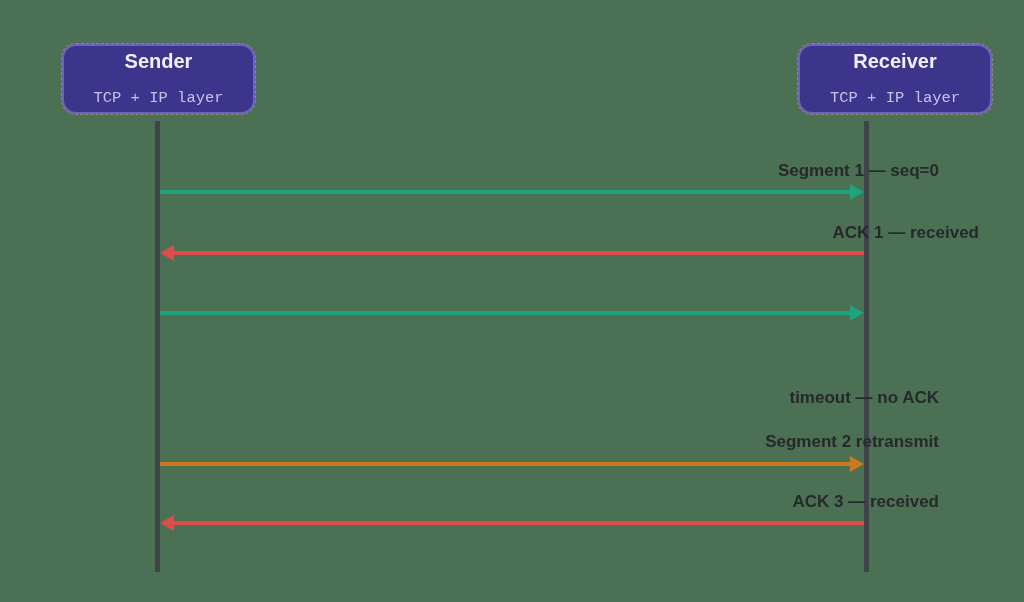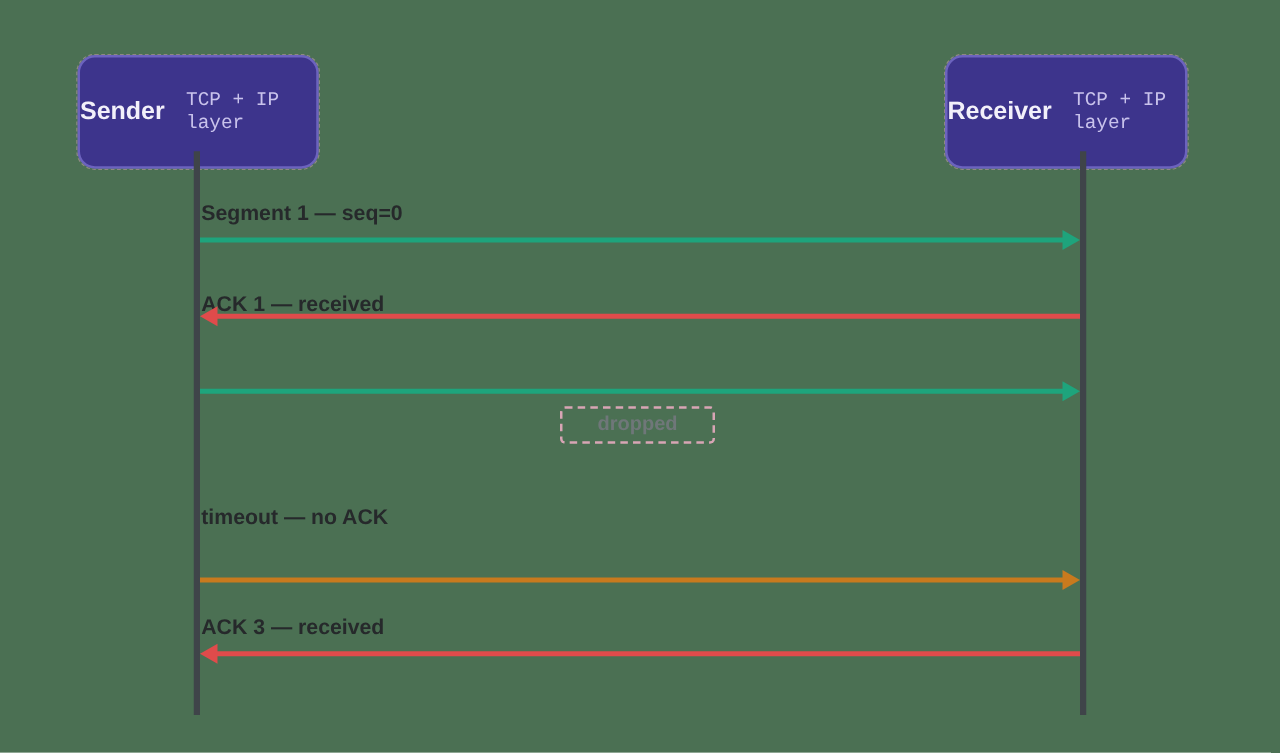--- a/index.html
+++ b/index.html
@@ -4,42 +4,42 @@
 <style>
   html,body{margin:0;padding:0;}
   .canvas{
     position:relative;
     width:1024px;height:602px;
     background:var(--bg,#4B7053);
     overflow:hidden;
     font-family:"Liberation Sans", sans-serif;
   }
   .actor-box{
-    position:absolute;top:44px;height:91px;width:193px;
+    position:absolute;top:44px;height:70px;width:193px;
     background:var(--fill,#3D348C);
     border:2px solid var(--bstroke,#6C63BE);
     outline:1px dashed rgba(224,168,186,.45);
     border-radius:14px;
     box-sizing:border-box;
-    display:flex;align-items:center;justify-content:center;
+    display:flex;flex-direction:column;align-items:center;justify-content:center;
     gap:17px;
   }
   .actor-box.sender{left:62px;}
-  .actor-box.receiver{left:756px;width:194px;}
+  .actor-box.receiver{left:798px;width:194px;}
   .actor-title{color:var(--title,#F2F0FA);font-size:20px;font-weight:600;line-height:1.15;}
   .actor-subtitle{color:var(--sub,#C9C3EC);font-size:15.5px;font-weight:400;line-height:1.15;font-family:Liberation Mono, monospace;}
   .lifeline{
     position:absolute;top:121px;height:451px;width:5px;
     background:var(--line,#3F4449);
   }
   .lifeline.sender-line{left:155px;}
   .lifeline.receiver-line{left:864px;}
   .msg-label{
     position:absolute;left:161px;width:778px;
-    text-align:left;
+    text-align:right;
     color:var(--label,#26292B);
     font-size:17px;font-weight:600;line-height:20px;
   }
   .arrow{position:absolute;left:160px;width:704px;height:16px;}
   .arrow .shaft{position:absolute;top:6px;height:4px;background:var(--c);}
   .arrow.dir-right .shaft{left:0;right:11px;}
   .arrow.dir-left  .shaft{left:11px;right:0;}
   .arrow .head{position:absolute;top:0;width:0;height:0;
     border-top:8px solid transparent;border-bottom:8px solid transparent;}
   .arrow.dir-right .head{right:0;border-left:14px solid var(--c);}
@@ -48,23 +48,23 @@
     position:absolute;left:448px;top:325px;width:124px;height:30px;
     border:2px dashed var(--nb,#D8A5B5);
     border-radius:4px;
     box-sizing:border-box;
     display:flex;align-items:center;justify-content:center;
     color:var(--nt,#6F7779);
     font-size:16px;font-weight:600;
   }
   
   .m0L{top:161px;} .m0A{top:184px;}
-  .m1L{top:234px;} .m1A{top:245px;}
+  .m1L{top:223px;margin-left:40px;} .m1A{top:245px;}
   .m2L{top:282px;} .m2A{top:305px;}
-  .m4L{top:388px;margin-top:16px;}
+  .m4L{top:388px;}
   .m5L{top:432px;} .m5A{top:456px;}
   .m6L{top:492px;} .m6A{top:515px;}
 </style>
 </head>
 <body>
 
 <div class="canvas" style="--bg: #4B7053; --line: #3F4449; --label: #26292B; --fill: #3D348C; --bstroke: #6C63BE; --title: #F2F0FA; --sub: #C9C3EC;">
 
   <div class="actor-box sender">
     <div class="actor-title">Sender</div>
@@ -88,26 +88,24 @@
   <div class="arrow dir-left m1A" style="--c: #E04B4B;">
     <div class="shaft"></div>
     <div class="head"></div>
   </div>
 
   <div class="arrow dir-right m2A" style="--c: #1EA47C;">
     <div class="shaft"></div>
     <div class="head"></div>
   </div>
 
-  <div class="note" style="--nb: #D8A5B5; --nt: #6F7779;">
-    <span>dropped</span>
-  </div>
 
   <div class="msg-label m4L">timeout — no ACK</div>
 
+  <div class="msg-label m5L">Segment 2 retransmit</div>
   <div class="arrow dir-right m5A" style="--c: #C87A1E;">
     <div class="shaft"></div>
     <div class="head"></div>
   </div>
 
   <div class="msg-label m6L">ACK 3 — received</div>
   <div class="arrow dir-left m6A" style="--c: #E04B4B;">
     <div class="shaft"></div>
     <div class="head"></div>
   </div>

